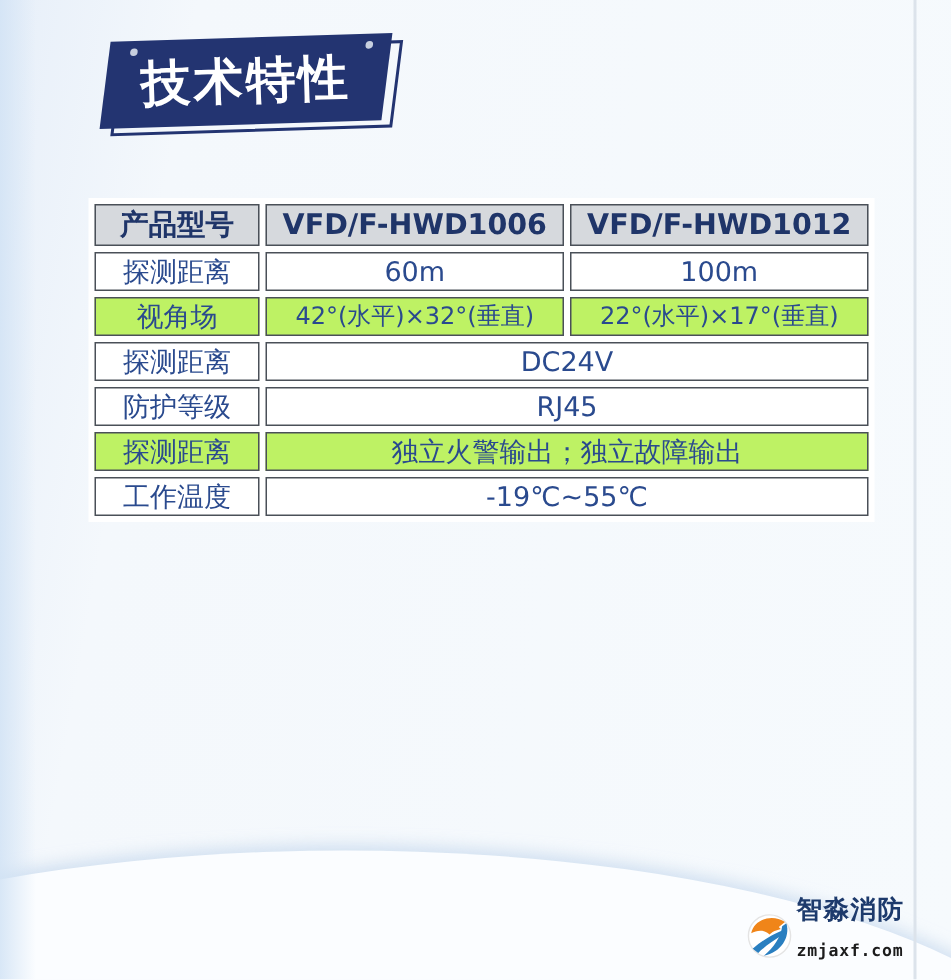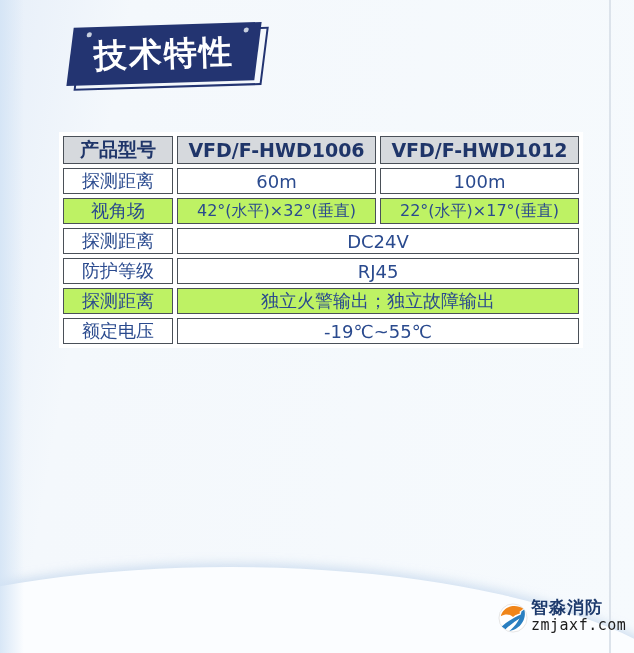--- a/index.html
+++ b/index.html
@@ -79,22 +79,22 @@
   tr.fov td.val { font-size: 16px; letter-spacing: 0; }
 
   
   .watermark {
     position: absolute; left: 498px; top: 599px;
     display: flex; align-items: flex-end; gap: 3px;
   }
   .wm-logo { width: 30px; height: 30px; }
   .wm-text { display: flex; flex-direction: column; line-height: 1; }
   .wm-brand { font-size: 17px; font-weight: bold; color: #1d3a6c; letter-spacing: 1px; }
-  .wm-site  { font-size: 15px; font-weight: normal; color: #1c1c1c;
-              font-family: "DejaVu Sans Mono", monospace; margin-top: 2px; letter-spacing: 0.5px; }
+  .wm-site  { font-size: 11px; font-weight: bold; color: #1c1c1c;
+              font-family: "DejaVu Sans Mono", monospace; margin-top: 12px; letter-spacing: 0.5px; }
 </style>
 </head>
 <body>
 
 <div class="curve"></div>
 <div class="left-band"></div>
 <div class="right-line"></div>
 
 <div class="badge-wrap">
   <div class="badge-outline"></div>
@@ -134,21 +134,21 @@
     </tr>
     <tr class="white">
       <td class="lbl">防护等级</td>
       <td class="val" colspan="2">RJ45</td>
     </tr>
     <tr class="blue">
       <td class="lbl">探测距离</td>
       <td class="val" colspan="2">独立火警输出；独立故障输出</td>
     </tr>
     <tr class="white">
-      <td class="lbl">额定电压</td>
+      <td class="lbl">工作温度</td>
       <td class="val" colspan="2">-19℃~55℃</td>
     </tr>
   </tbody>
     </table>
 </div>
 
 <div class="watermark">
   <svg class="wm-logo" viewBox="0 0 32 32">
     <defs>
         <clipPath id="cc">

